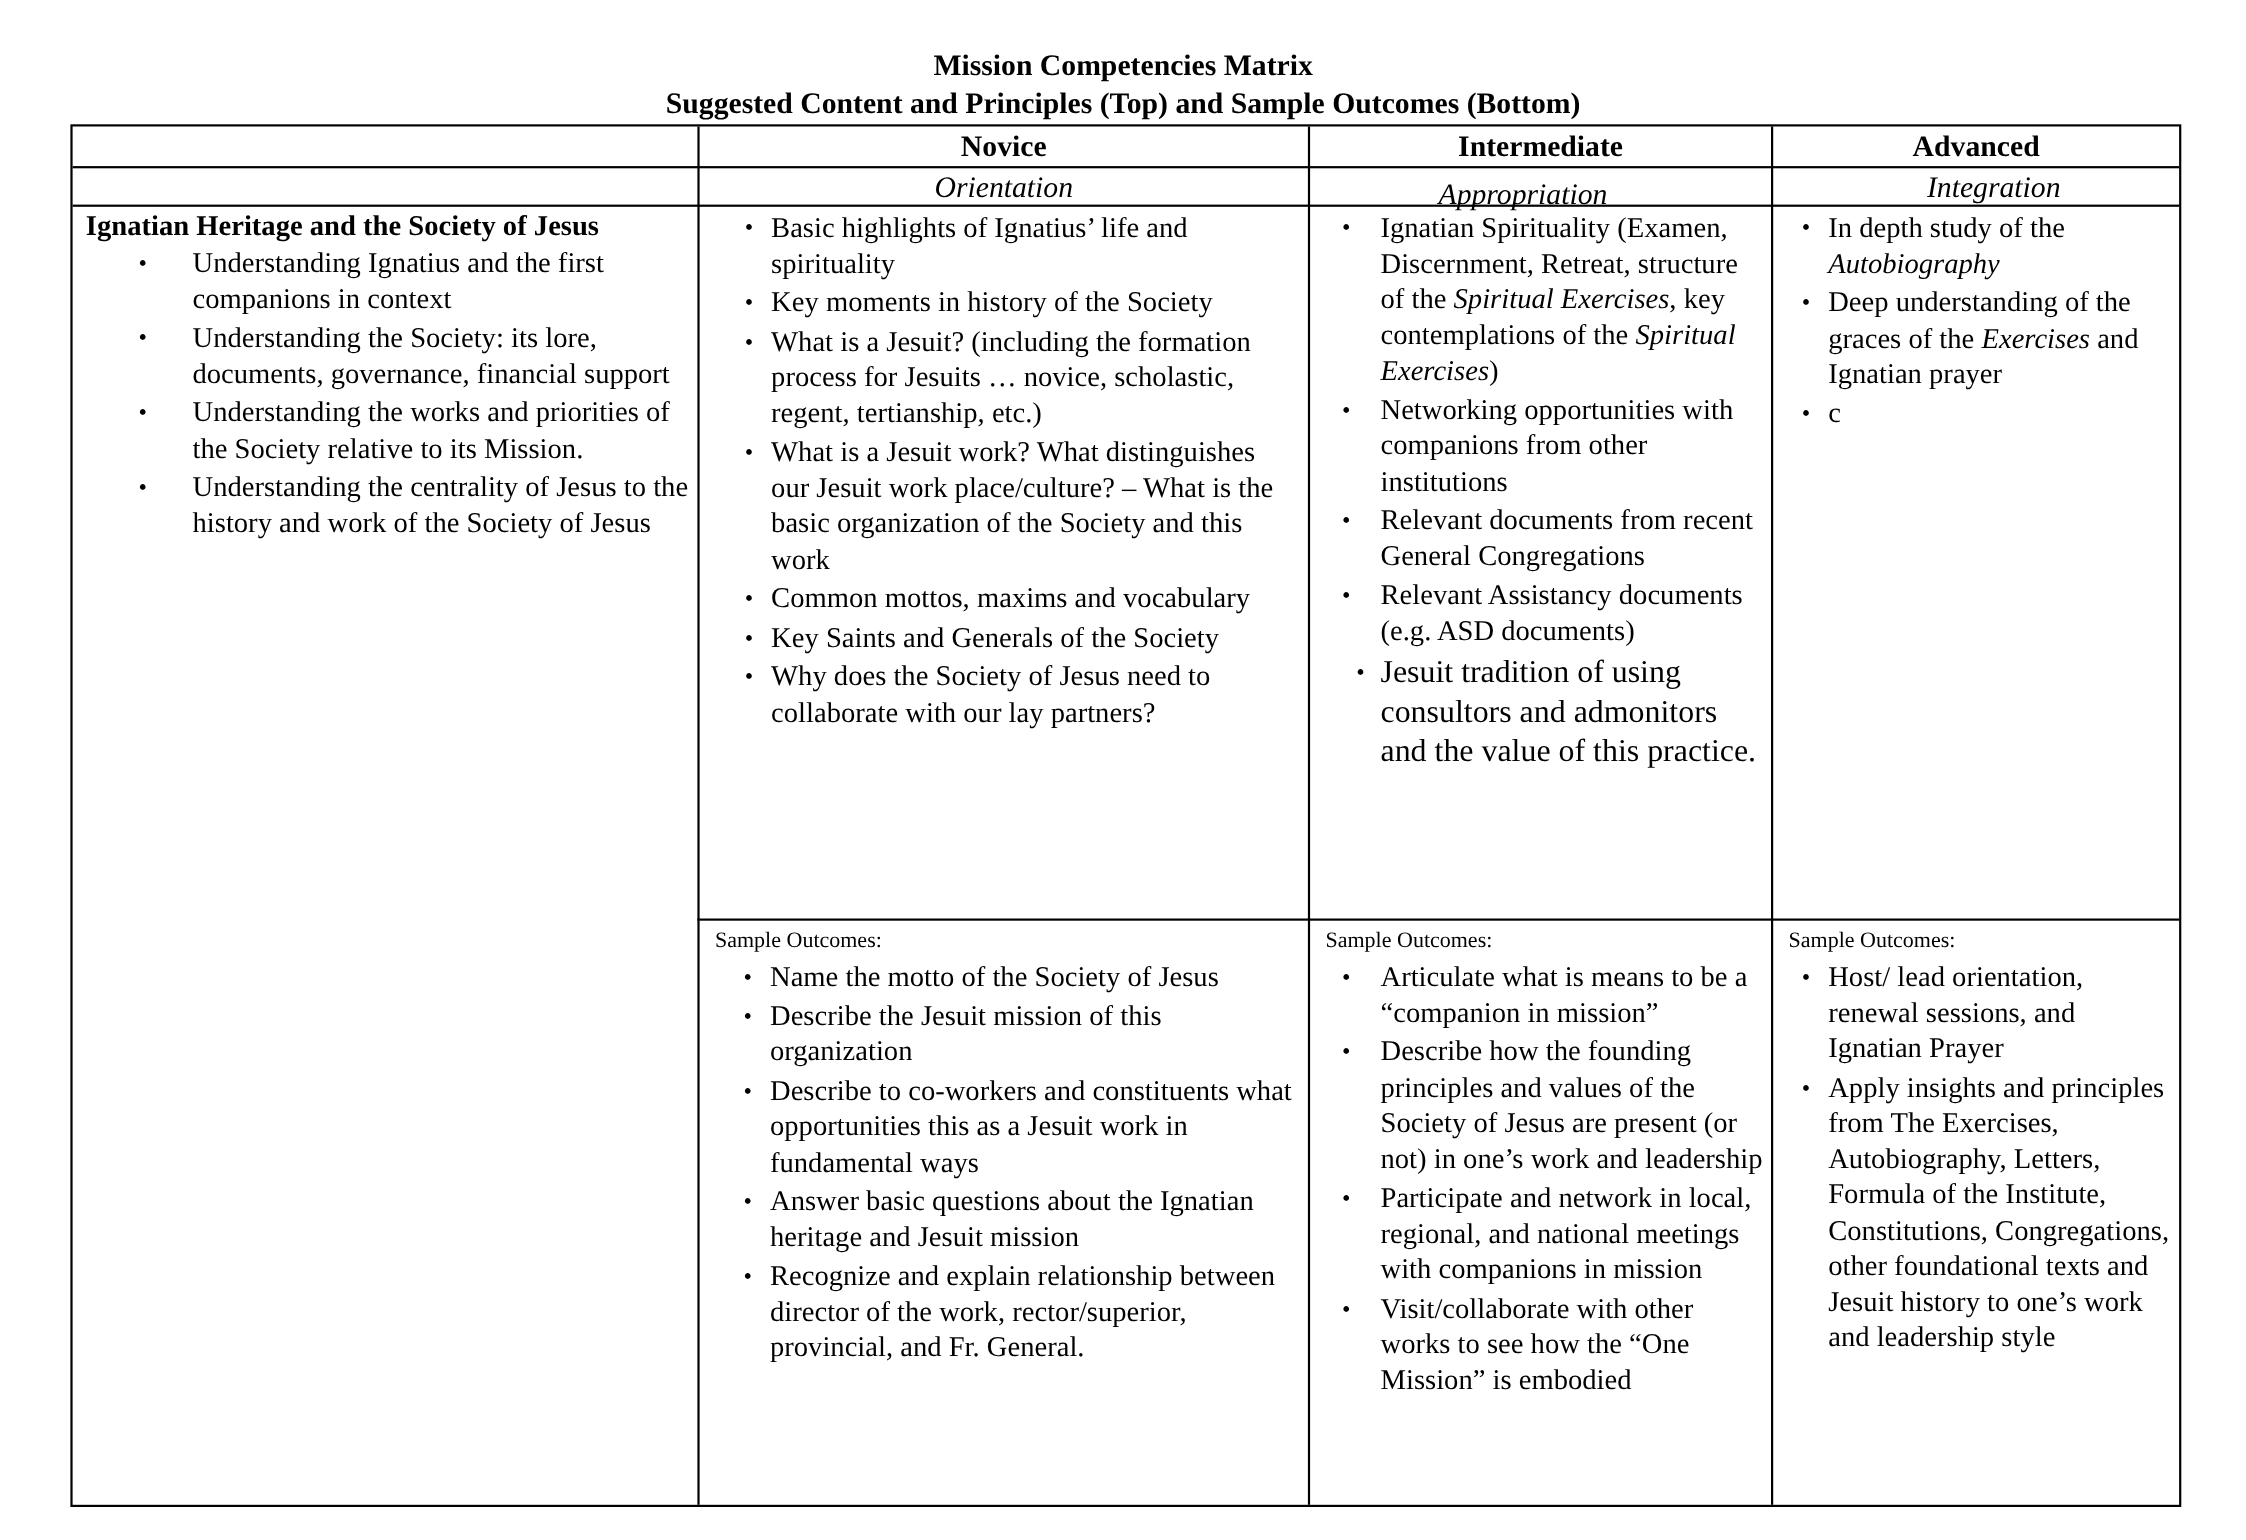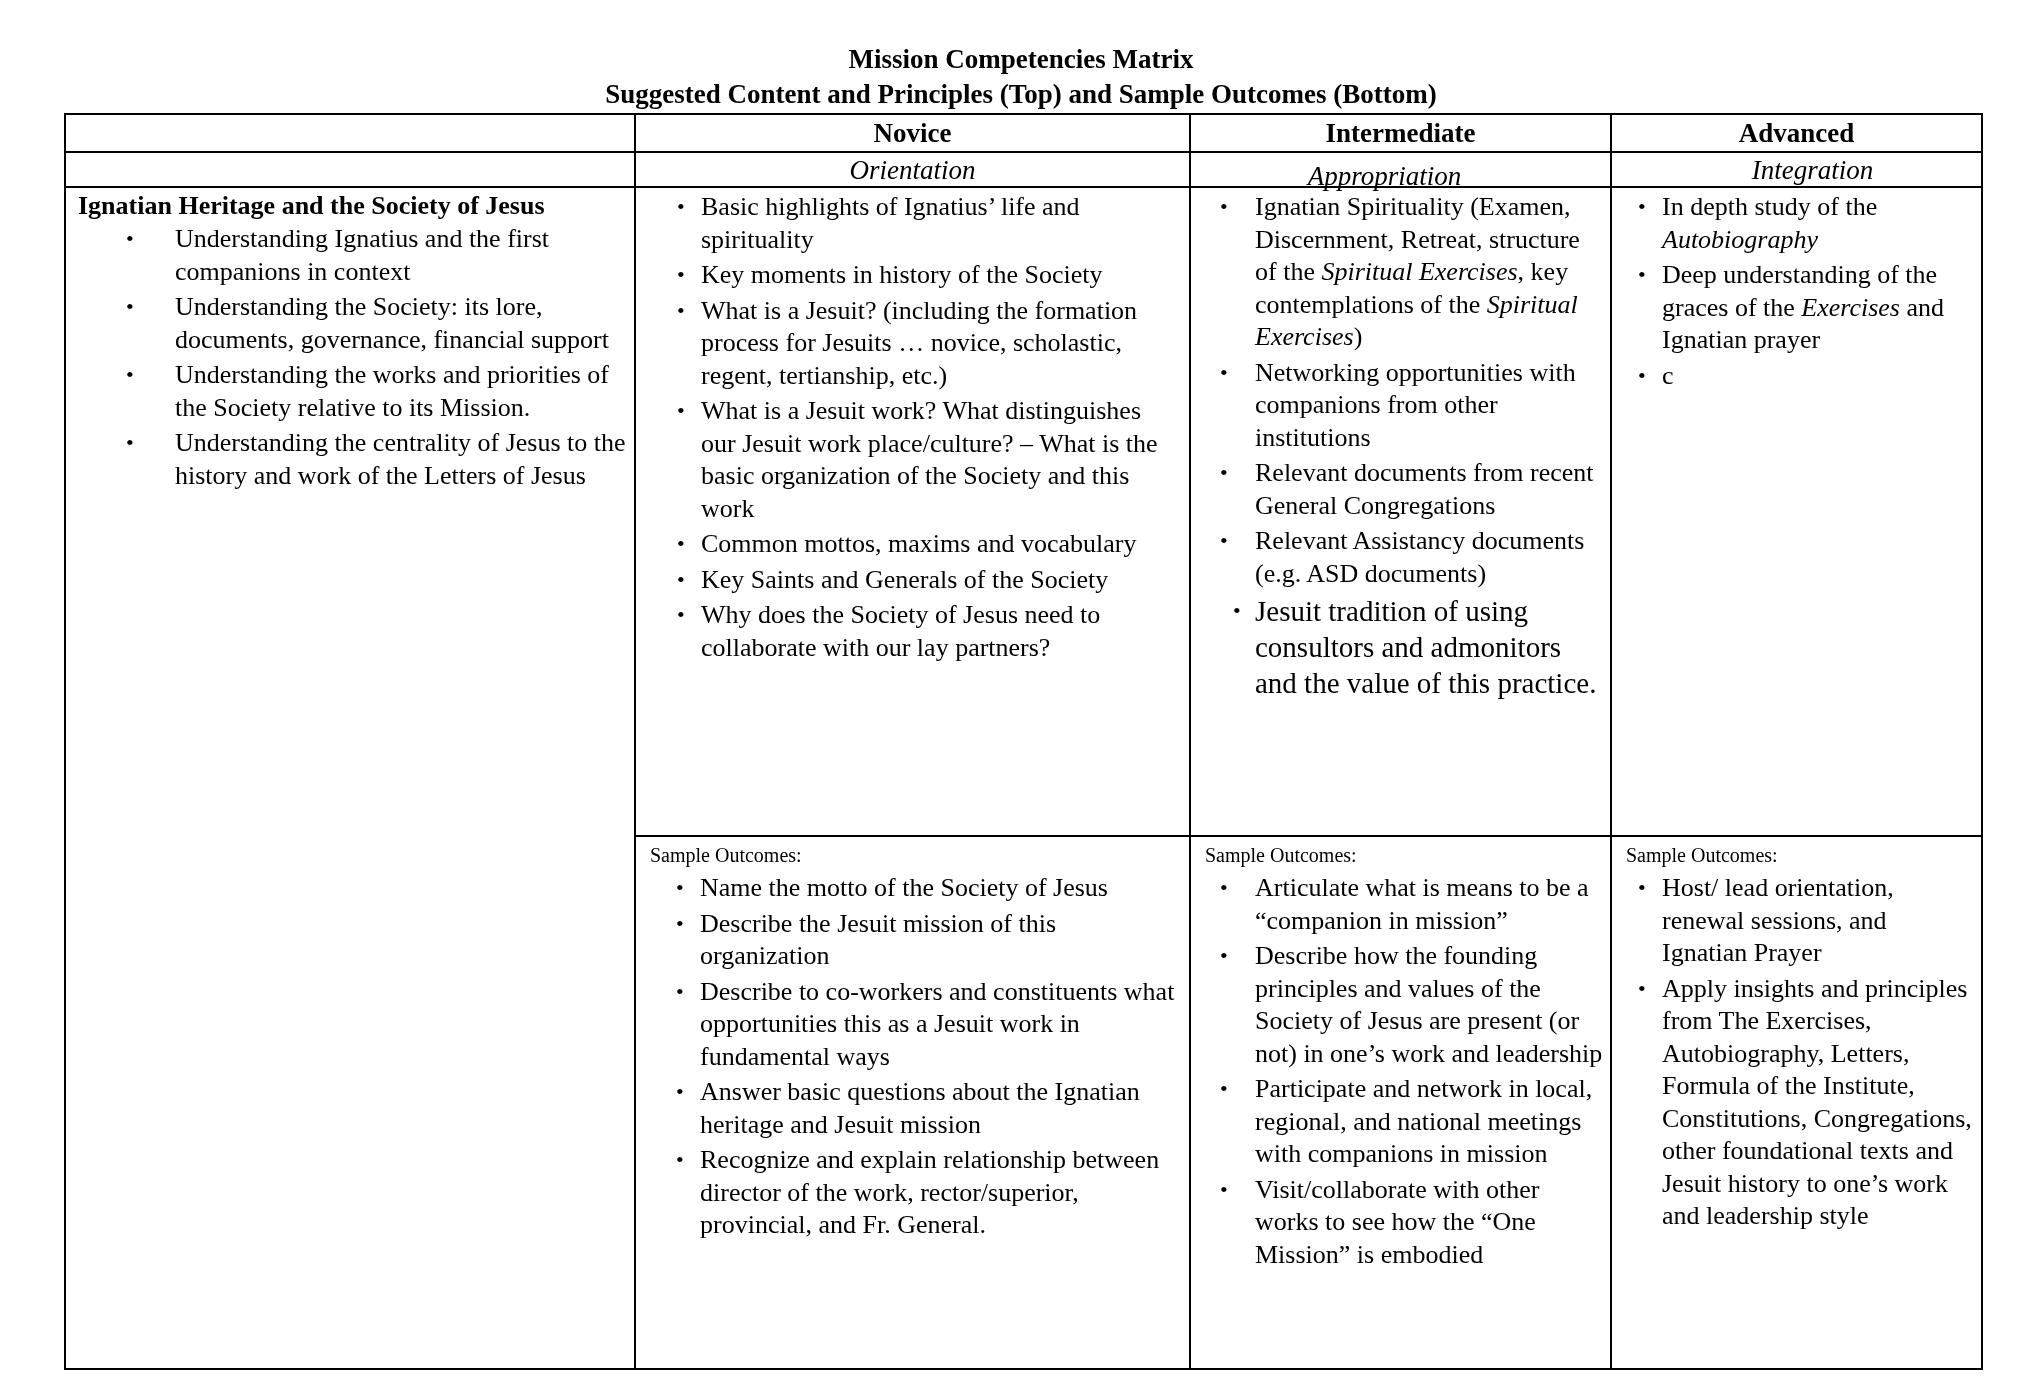--- a/index.html
+++ b/index.html
@@ -114,21 +114,21 @@
   <div class="cell subhdr" style="left:570px; top:38px; width:553px;">Orientation</div>
   <div class="cell subhdr" style="left:1125px; top:44px; width:387px;">Appropriation</div>
   <div class="cell subhdr" style="left:1546px; top:38px; width:369px;padding-left:32px;">Integration</div>
 
   <div class="cell" style="left:12px; top:74px; width:550px;">
     <div class="section-title">Ignatian Heritage and the Society of Jesus</div>
     <ul class="blist" style="padding-left:97px;">
       <li><span class="dot" style="left:-49px;">•</span><span>Understanding Ignatius and the first companions in context</span></li>
       <li><span class="dot" style="left:-49px;">•</span><span>Understanding the Society: its lore, documents, governance, financial support</span></li>
       <li><span class="dot" style="left:-49px;">•</span><span>Understanding the works and priorities of the Society relative to its Mission.</span></li>
-      <li><span class="dot" style="left:-49px;">•</span><span>Understanding the centrality of Jesus to the history and work of the Letters of Jesus</span></li>
+      <li><span class="dot" style="left:-49px;">•</span><span>Understanding the centrality of Jesus to the history and work of the Society of Jesus</span></li>
     </ul>
   </div>
 
   <div class="cell" style="left:570px; top:76px; width:545px;">
     <ul class="blist" style="padding-left:65px;">
       <li><span class="dot" style="left:-24px;">•</span><span>Basic highlights of Ignatius’ life and spirituality</span></li>
       <li><span class="dot" style="left:-24px;">•</span><span>Key moments in history of the Society</span></li>
       <li><span class="dot" style="left:-24px;">•</span><span>What is a Jesuit? (including the formation process for Jesuits … novice, scholastic, regent, tertianship, etc.)</span></li>
       <li><span class="dot" style="left:-24px;">•</span><span>What is a Jesuit work?  What distinguishes our Jesuit work place/culture? – What is the basic organization of the Society and this work</span></li>
       <li><span class="dot" style="left:-24px;">•</span><span>Common mottos, maxims and vocabulary</span></li>

